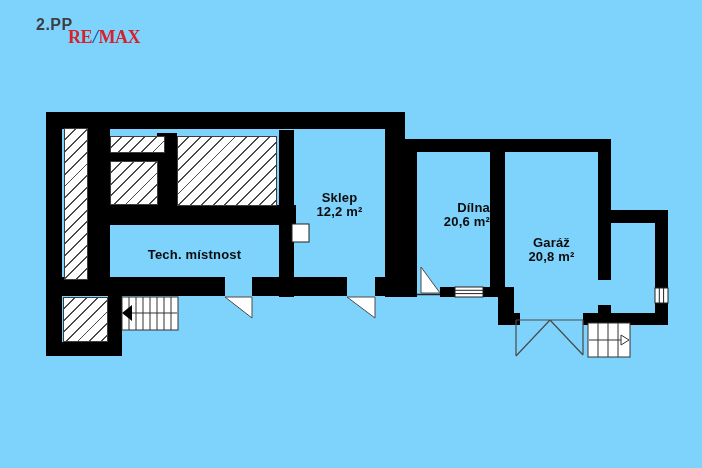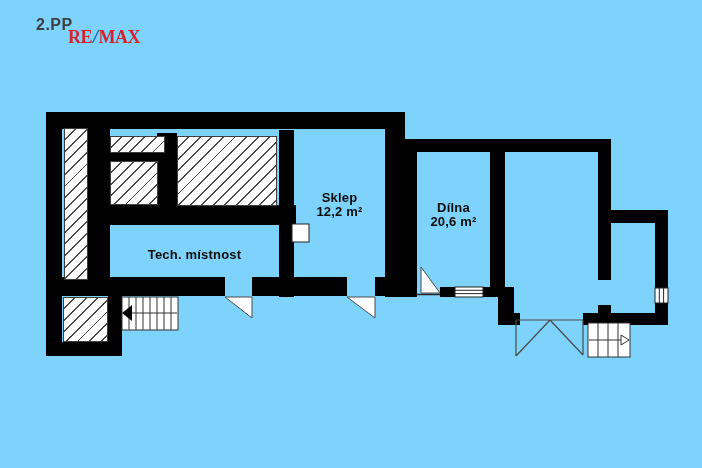--- a/index.html
+++ b/index.html
@@ -100,17 +100,21 @@
     <path d="M417,294.5 H440" stroke="#222" stroke-width="1.5"></path>
   </svg>
 
   <div class="room-label" style="left:110px;top:236px;width:169px;margin-top:12px;">
     <div>Tech. místnost</div>
   </div>
   <div class="room-label" style="left:294px;top:191px;width:91px;">
     <div>Sklep</div>
     <div>12,2 m²</div>
   </div>
-  <div class="room-label" style="left:417px;top:201px;width:73px;">
+  <div class="room-label" style="left:417px;top:201px;width:73px;text-align:right;">
     <div>Dílna</div>
     <div>20,6 m²</div>
+  </div>
+  <div class="room-label" style="left:505px;top:236px;width:93px;">
+    <div>Garáž</div>
+    <div>20,8 m²</div>
   </div>
 </div>
 
 </body></html>

